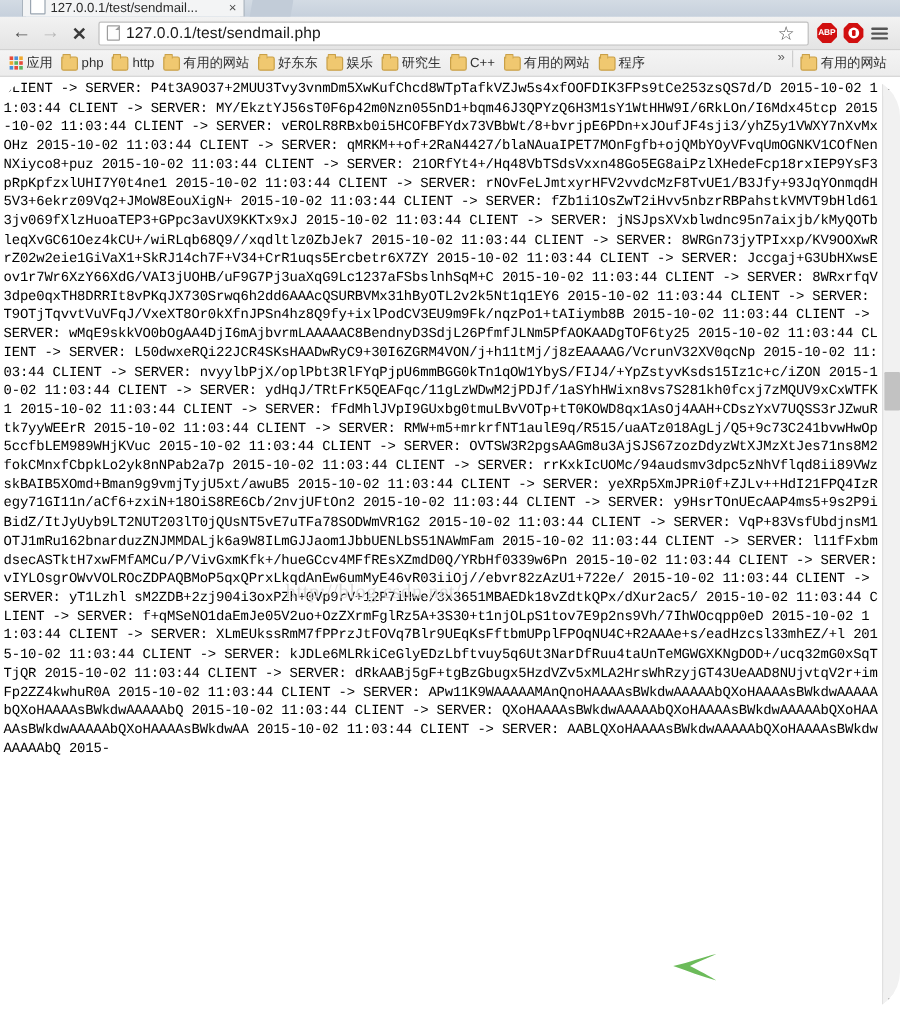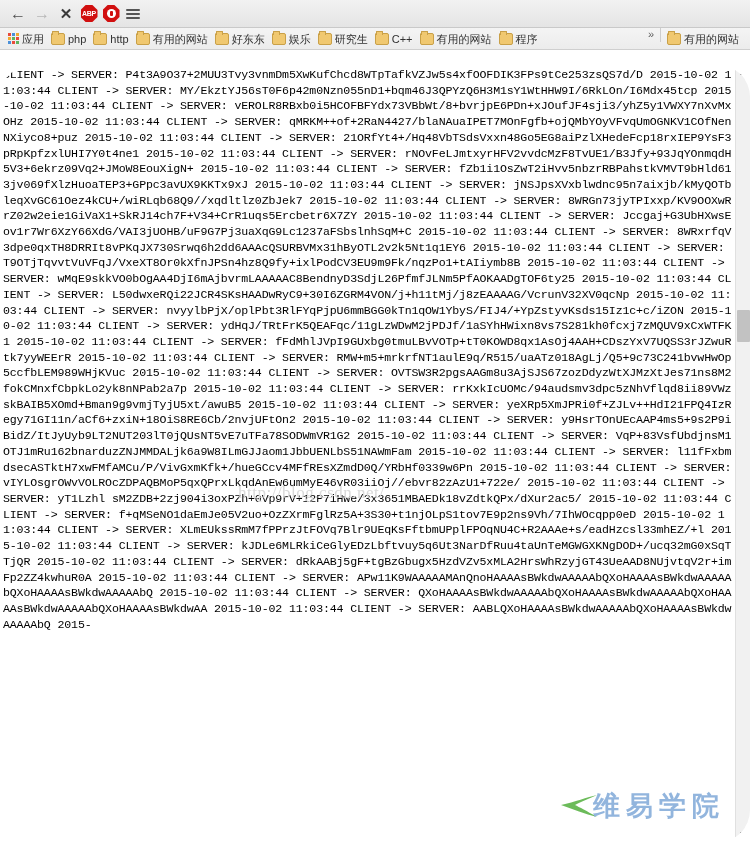--- a/index.html
+++ b/index.html
@@ -198,26 +198,40 @@
     font-size:21px;color:#e8414b;font-weight:bold;letter-spacing:0.5px;
     font-family:"Liberation Sans",sans-serif;
     opacity:.92;
   }
 </style>
 </head>
 <body>
 
 <div id="app">
 
+  <div class="tabstrip">
+    <div class="tab">
+      <span class="tab-favicon"></span>
+      <span class="tab-title">127.0.0.1/test/sendmail...</span>
+      <span class="tab-close">×</span>
+    </div>
+    <div class="tab-new"></div>
+  </div>
 
   <div class="toolbar">
     <div class="navbtn">←</div>
     <div class="navbtn disabled">→</div>
     <div class="navbtn stop">✕</div>
 
+    <div class="urlbox">
+      <span class="page-icon"></span>
+      <span class="url-text" title="127.0.0.1/test/sendmail.php">127.0.0.1/test/sendmail.php</span>
+      <span class="bm-spacer"></span>
+      <span class="star navbtn">☆</span>
+    </div>
 
     <div class="tb-icon">
       <div class="abp">ABP</div>
     </div>
     <div class="tb-icon">
       <div class="shield-oct">
           <i></i>
         </div>
     </div>
     <div class="tb-icon">
@@ -296,21 +310,20 @@
     <div class="logpane">
       <pre class="logtext">CLIENT -&gt; SERVER: P4t3A9O37+2MUU3Tvy3vnmDm5XwKufChcd8WTpTafkVZJw5s4xfOOFDIK3FPs9tCe253zsQS7d/D 2015-10-02 11:03:44 CLIENT -&gt; SERVER: MY/EkztYJ56sT0F6p42m0Nzn055nD1+bqm46J3QPYzQ6H3M1sY1WtHHW9I/6RkLOn/I6Mdx45tcp 2015-10-02 11:03:44 CLIENT -&gt; SERVER: vEROLR8RBxb0i5HCOFBFYdx73VBbWt/8+bvrjpE6PDn+xJOufJF4sji3/yhZ5y1VWXY7nXvMxOHz 2015-10-02 11:03:44 CLIENT -&gt; SERVER: qMRKM++of+2RaN4427/blaNAuaIPET7MOnFgfb+ojQMbYOyVFvqUmOGNKV1COfNenNXiyco8+puz 2015-10-02 11:03:44 CLIENT -&gt; SERVER: 21ORfYt4+/Hq48VbTSdsVxxn48Go5EG8aiPzlXHedeFcp18rxIEP9YsF3pRpKpfzxlUHI7Y0t4ne1 2015-10-02 11:03:44 CLIENT -&gt; SERVER: rNOvFeLJmtxyrHFV2vvdcMzF8TvUE1/B3Jfy+93JqYOnmqdH5V3+6ekrz09Vq2+JMoW8EouXigN+ 2015-10-02 11:03:44 CLIENT -&gt; SERVER: fZb1i1OsZwT2iHvv5nbzrRBPahstkVMVT9bHld613jv069fXlzHuoaTEP3+GPpc3avUX9KKTx9xJ 2015-10-02 11:03:44 CLIENT -&gt; SERVER: jNSJpsXVxblwdnc95n7aixjb/kMyQOTbleqXvGC61Oez4kCU+/wiRLqb68Q9//xqdltlz0ZbJek7 2015-10-02 11:03:44 CLIENT -&gt; SERVER: 8WRGn73jyTPIxxp/KV9OOXwRrZ02w2eie1GiVaX1+SkRJ14ch7F+V34+CrR1uqs5Ercbetr6X7ZY 2015-10-02 11:03:44 CLIENT -&gt; SERVER: Jccgaj+G3UbHXwsEov1r7Wr6XzY66XdG/VAI3jUOHB/uF9G7Pj3uaXqG9Lc1237aFSbslnhSqM+C 2015-10-02 11:03:44 CLIENT -&gt; SERVER: 8WRxrfqV3dpe0qxTH8DRRIt8vPKqJX730Srwq6h2dd6AAAcQSURBVMx31hByOTL2v2k5Nt1q1EY6 2015-10-02 11:03:44 CLIENT -&gt; SERVER: T9OTjTqvvtVuVFqJ/VxeXT8Or0kXfnJPSn4hz8Q9fy+ixlPodCV3EU9m9Fk/nqzPo1+tAIiymb8B 2015-10-02 11:03:44 CLIENT -&gt; SERVER: wMqE9skkVO0bOgAA4DjI6mAjbvrmLAAAAAC8BendnyD3SdjL26PfmfJLNm5PfAOKAADgTOF6ty25 2015-10-02 11:03:44 CLIENT -&gt; SERVER: L50dwxeRQi22JCR4SKsHAADwRyC9+30I6ZGRM4VON/j+h11tMj/j8zEAAAAG/VcrunV32XV0qcNp 2015-10-02 11:03:44 CLIENT -&gt; SERVER: nvyylbPjX/oplPbt3RlFYqPjpU6mmBGG0kTn1qOW1YbyS/FIJ4/+YpZstyvKsds15Iz1c+c/iZON 2015-10-02 11:03:44 CLIENT -&gt; SERVER: ydHqJ/TRtFrK5QEAFqc/11gLzWDwM2jPDJf/1aSYhHWixn8vs7S281kh0fcxj7zMQUV9xCxWTFK1 2015-10-02 11:03:44 CLIENT -&gt; SERVER: fFdMhlJVpI9GUxbg0tmuLBvVOTp+tT0KOWD8qx1AsOj4AAH+CDszYxV7UQSS3rJZwuRtk7yyWEErR 2015-10-02 11:03:44 CLIENT -&gt; SERVER: RMW+m5+mrkrfNT1aulE9q/R515/uaATz018AgLj/Q5+9c73C241bvwHwOp5ccfbLEM989WHjKVuc 2015-10-02 11:03:44 CLIENT -&gt; SERVER: OVTSW3R2pgsAAGm8u3AjSJS67zozDdyzWtXJMzXtJes71ns8M2fokCMnxfCbpkLo2yk8nNPab2a7p 2015-10-02 11:03:44 CLIENT -&gt; SERVER: rrKxkIcUOMc/94audsmv3dpc5zNhVflqd8ii89VWzskBAIB5XOmd+Bman9g9vmjTyjU5xt/awuB5 2015-10-02 11:03:44 CLIENT -&gt; SERVER: yeXRp5XmJPRi0f+ZJLv++HdI21FPQ4IzRegy71GI11n/aCf6+zxiN+18OiS8RE6Cb/2nvjUFtOn2 2015-10-02 11:03:44 CLIENT -&gt; SERVER: y9HsrTOnUEcAAP4ms5+9s2P9iBidZ/ItJyUyb9LT2NUT203lT0jQUsNT5vE7uTFa78SODWmVR1G2 2015-10-02 11:03:44 CLIENT -&gt; SERVER: VqP+83VsfUbdjnsM1OTJ1mRu162bnarduzZNJMMDALjk6a9W8ILmGJJaom1JbbUENLbS51NAWmFam 2015-10-02 11:03:44 CLIENT -&gt; SERVER: l11fFxbmdsecASTktH7xwFMfAMCu/P/VivGxmKfk+/hueGCcv4MFfREsXZmdD0Q/YRbHf0339w6Pn 2015-10-02 11:03:44 CLIENT -&gt; SERVER: vIYLOsgrOWvVOLROcZDPAQBMoP5qxQPrxLkqdAnEw6umMyE46vR03iiOj//ebvr82zAzU1+722e/ 2015-10-02 11:03:44 CLIENT -&gt; SERVER: yT1Lzhl sM2ZDB+2zj904i3oxPZh+0Vp9rV+12P7iHwe/3x3651MBAEDk18vZdtkQPx/dXur2ac5/ 2015-10-02 11:03:44 CLIENT -&gt; SERVER: f+qMSeNO1daEmJe05V2uo+OzZXrmFglRz5A+3S30+t1njOLpS1tov7E9p2ns9Vh/7IhWOcqpp0eD 2015-10-02 11:03:44 CLIENT -&gt; SERVER: XLmEUkssRmM7fPPrzJtFOVq7Blr9UEqKsFftbmUPplFPOqNU4C+R2AAAe+s/eadHzcsl33mhEZ/+l 2015-10-02 11:03:44 CLIENT -&gt; SERVER: kJDLe6MLRkiCeGlyEDzLbftvuy5q6Ut3NarDfRuu4taUnTeMGWGXKNgDOD+/ucq32mG0xSqTTjQR 2015-10-02 11:03:44 CLIENT -&gt; SERVER: dRkAABj5gF+tgBzGbugx5HzdVZv5xMLA2HrsWhRzyjGT43UeAAD8NUjvtqV2r+imFp2ZZ4kwhuR0A 2015-10-02 11:03:44 CLIENT -&gt; SERVER: APw11K9WAAAAAMAnQnoHAAAAsBWkdwAAAAAbQXoHAAAAsBWkdwAAAAAbQXoHAAAAsBWkdwAAAAAbQ 2015-10-02 11:03:44 CLIENT -&gt; SERVER: QXoHAAAAsBWkdwAAAAAbQXoHAAAAsBWkdwAAAAAbQXoHAAAAsBWkdwAAAAAbQXoHAAAAsBWkdwAA 2015-10-02 11:03:44 CLIENT -&gt; SERVER: AABLQXoHAAAAsBWkdwAAAAAbQXoHAAAAsBWkdwAAAAAbQ 2015-</pre>
     </div>
 
     <div class="wm-csdn">http://blog.csdn.net/</div>
 
     <div class="wm-brand">
       <svg class="wm-arrow" viewBox="0 0 40 24">
         <path d="M40 1 C30 3 18 8 4 11 C16 15 28 20 40 23 C30 17 22 13 18 11 C24 8 33 4 40 1 Z" fill="#6cbb5a"></path>
       </svg>
-      <div class="wm-cn">维易学院</div>
     </div>
 
     <div class="vscroll">
       <div class="sb-btn up">
         <span class="sb-arrow u"></span>
       </div>
       <div class="sb-thumb" id="sb-thumb" style="top: 245px; height: 32px;"></div>
       <div class="sb-btn down">
         <span class="sb-arrow d"></span>
       </div>

